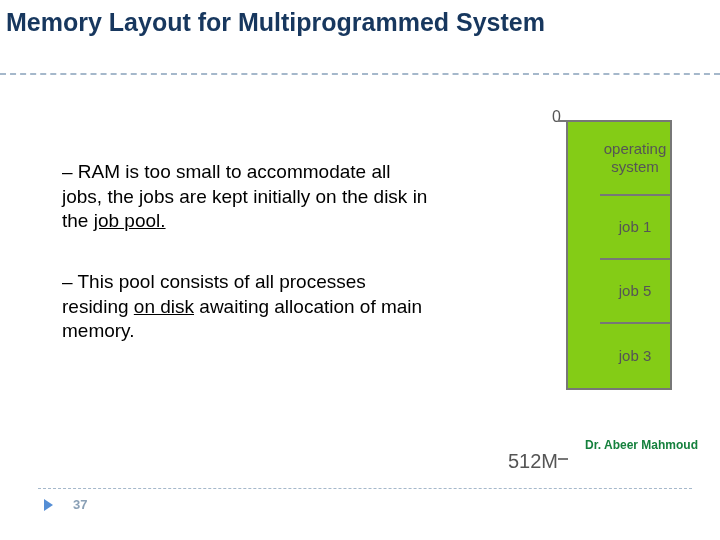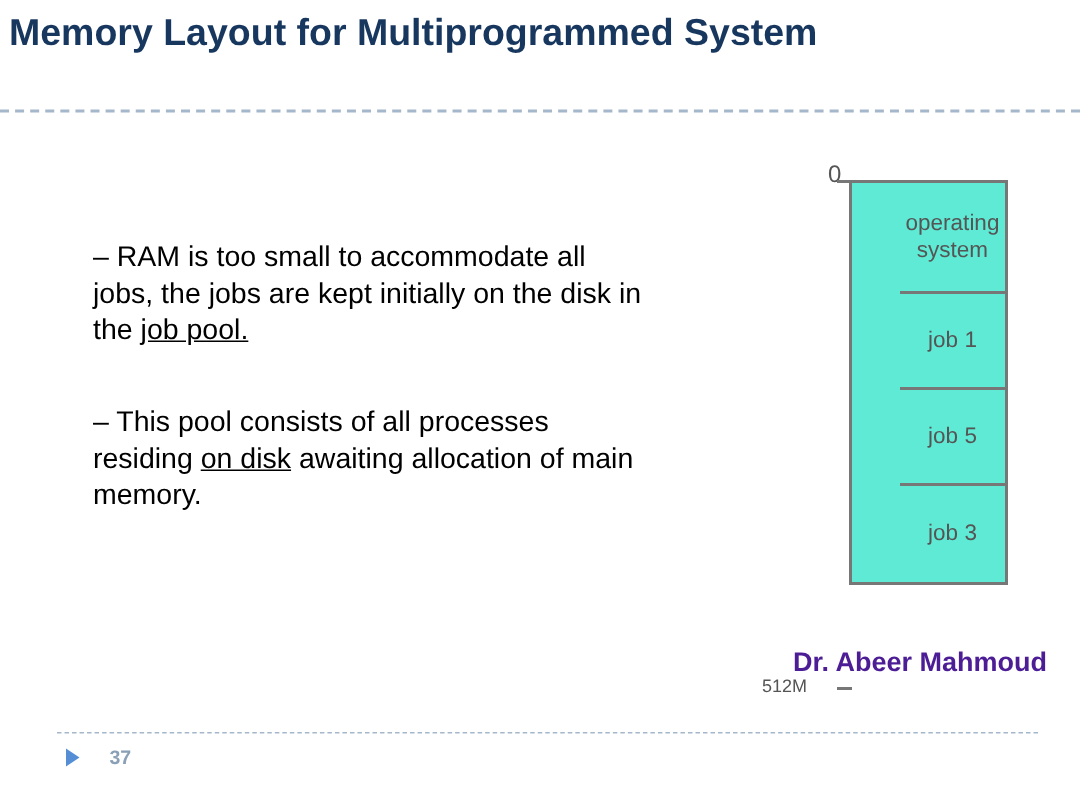--- a/index.html
+++ b/index.html
@@ -8,27 +8,27 @@
   .title { position: absolute; top: 8px; left: 6px; color: #17375e; font-size: 25px; font-weight: bold; }
   .dash-top { position: absolute; top: 73px; left: 0; width: 720px; border-top: 2px dashed #a5b8cb; }
   .body-text { position: absolute; left: 62px; width: 372px; font-size: 19px; color: #000; line-height: 1.3; }
   .p1 { top: 160px; }
   .p2 { top: 270px; }
   .underline { text-decoration: underline; }
   .dash-bottom { position: absolute; top: 488px; left: 38px; width: 654px; border-top: 1.5px dashed #a5b8cb; }
   .page-marker { position: absolute; top: 497px; left: 44px; display: flex; align-items: center; gap: 20px; }
   .page-marker .tri { width: 0; height: 0; border-top: 6px solid transparent; border-bottom: 6px solid transparent; border-left: 9px solid #558ed5; }
   .page-marker .num { color: #8aa0b6; font-size: 13px; font-weight: bold; }
-  .footer-name { position: absolute; bottom: 8px; right: 22px; color: #4c1d95; font-size: 18px; font-weight: bold; }
+  .footer-name { position: absolute; bottom: 8px; right: 22px; color: #15803d; font-size: 12px; font-weight: bold; }
 
   
   .diagram { position: absolute; top: 108px; left: 472px; width: 220px; height: 370px; }
   .zero-label { position: absolute; top: 0; left: 80px; color: #555; font-size: 16px; }
-  .max-label { position: absolute; top: 342px; left: 36px; color: #555; font-size: 12px; }
-  .mem-col { position: absolute; top: 12px; left: 94px; width: 106px; border: 2px solid #777; background: #5eead4; padding-left: 32px; }
+  .max-label { position: absolute; top: 342px; left: 36px; color: #555; font-size: 20px; }
+  .mem-col { position: absolute; top: 12px; left: 94px; width: 106px; border: 2px solid #777; background: #84cc16; padding-left: 32px; }
   .mem-cell { border-bottom: 2px solid #777; text-align: center; color: #555; padding: 6px 4px; font-size: 15px; line-height: 1.2; }
   .mem-cell:last-child { border-bottom: none; }
   .os-cell { height: 74px; display: flex; align-items: center; justify-content: center; }
   .job-cell { height: 64px; display: flex; align-items: center; justify-content: center; }
   
   .tick { position: absolute; left: 86px; width: 10px; height: 2px; background: #777; }
   .tick.t0 { top: 12px; }
   .tick.t5 { top: 350px; }
 </style>
 </head>

